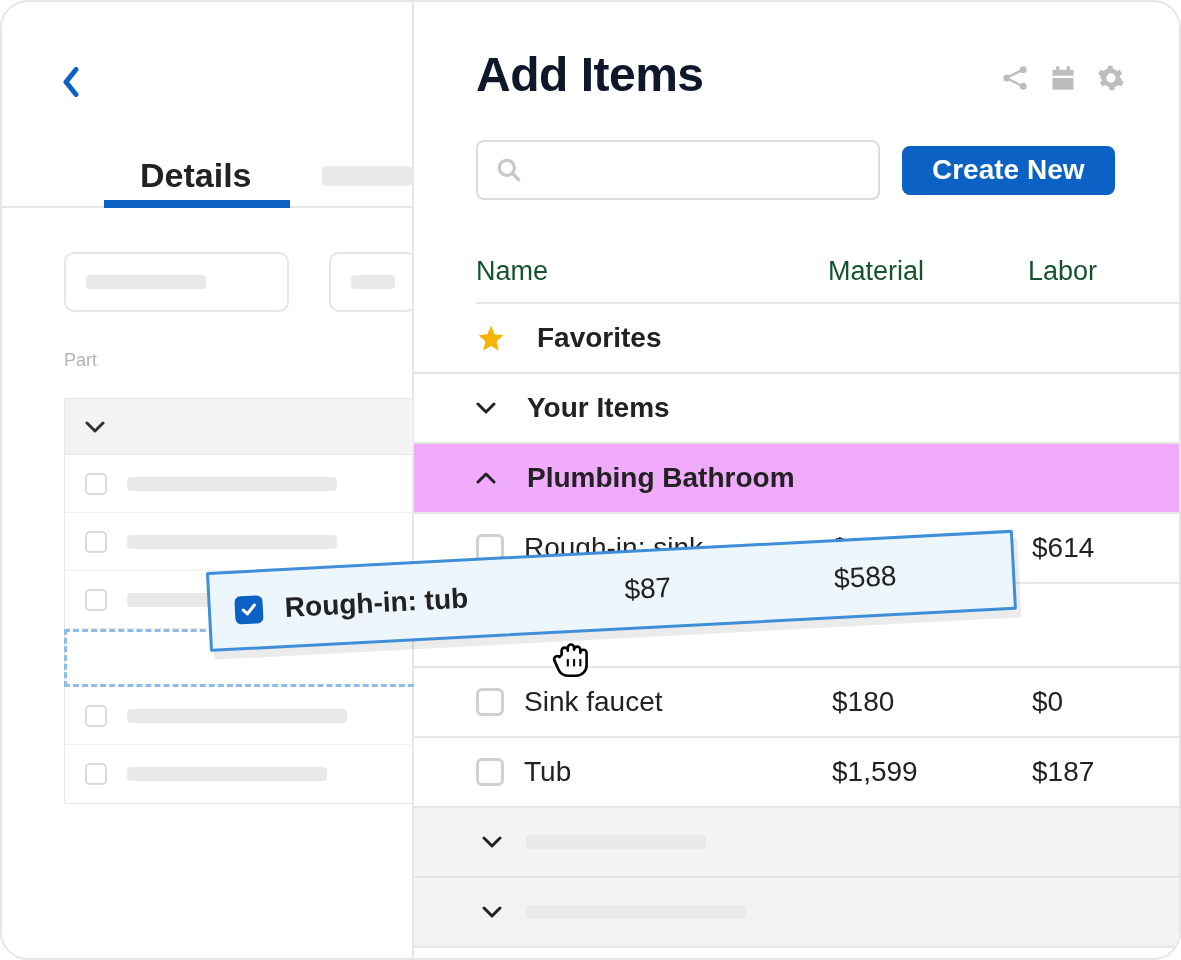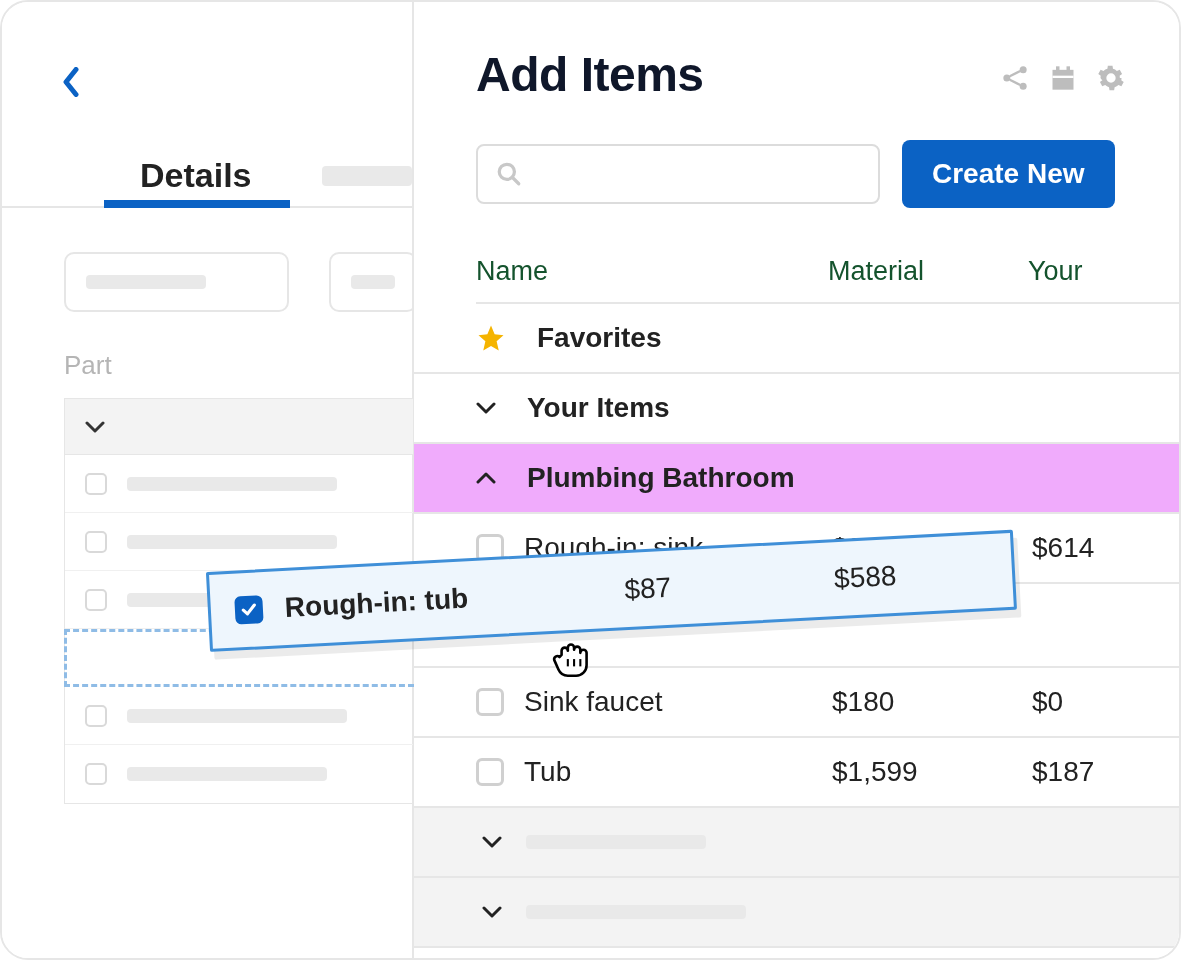--- a/index.html
+++ b/index.html
@@ -93,21 +93,21 @@
   .ghost-input.small { width: 88px; }
   .ghost-bar {
     background: #e9e9e9;
     height: 14px;
     border-radius: 4px;
   }
 
   .part-label {
     position: absolute;
     left: 62px; top: 348px;
-    font-size: 26px;
+    font-size: 18px;
     color: #b5b5b5;
     font-weight: 500;
   }
 
   .part-list {
     position: absolute;
     left: 62px; top: 396px;
     width: 350px;
     border: 1px solid #e6e6e6;
   }
@@ -181,21 +181,21 @@
     padding-left: 18px;
   }
   .search-box svg { width: 26px; height: 26px; color: #c8c8c8; }
   .create-btn {
     background: #0b62c4;
     color: #fff;
     font-size: 28px;
     font-weight: 600;
     border: none;
     border-radius: 8px;
-    height: 68px;
+    height: 49px;
     padding: 0 30px;
     cursor: pointer;
   }
 
   .table-header {
     position: absolute;
     left: 62px; right: 0;
     top: 238px;
     height: 64px;
     display: flex;
@@ -396,21 +396,21 @@
             <circle cx="10" cy="10" r="7" fill="none" stroke="currentColor" stroke-width="3"></circle>
             <line x1="15" y1="15" x2="21" y2="21" stroke="currentColor" stroke-width="3" stroke-linecap="round"></line>
           </svg>
       </div>
       <button class="create-btn">Create New</button>
     </div>
 
     <div class="table-header">
       <div class="col-name">Name</div>
       <div class="col-material">Material</div>
-      <div class="col-labor">Your</div>
+      <div class="col-labor">Labor</div>
     </div>
 
     <div class="table-body">
       <div class="group-row">
         <svg class="star-icon" viewBox="0 0 24 24">
             <path fill="currentColor" d="M12 2l2.9 6.9L22 9.7l-5.5 4.9L18.2 22 12 18.3 5.8 22l1.7-7.4L2 9.7l7.1-.8z"></path>
           </svg>
         <span>Favorites</span>
       </div>
       <div class="group-row">

